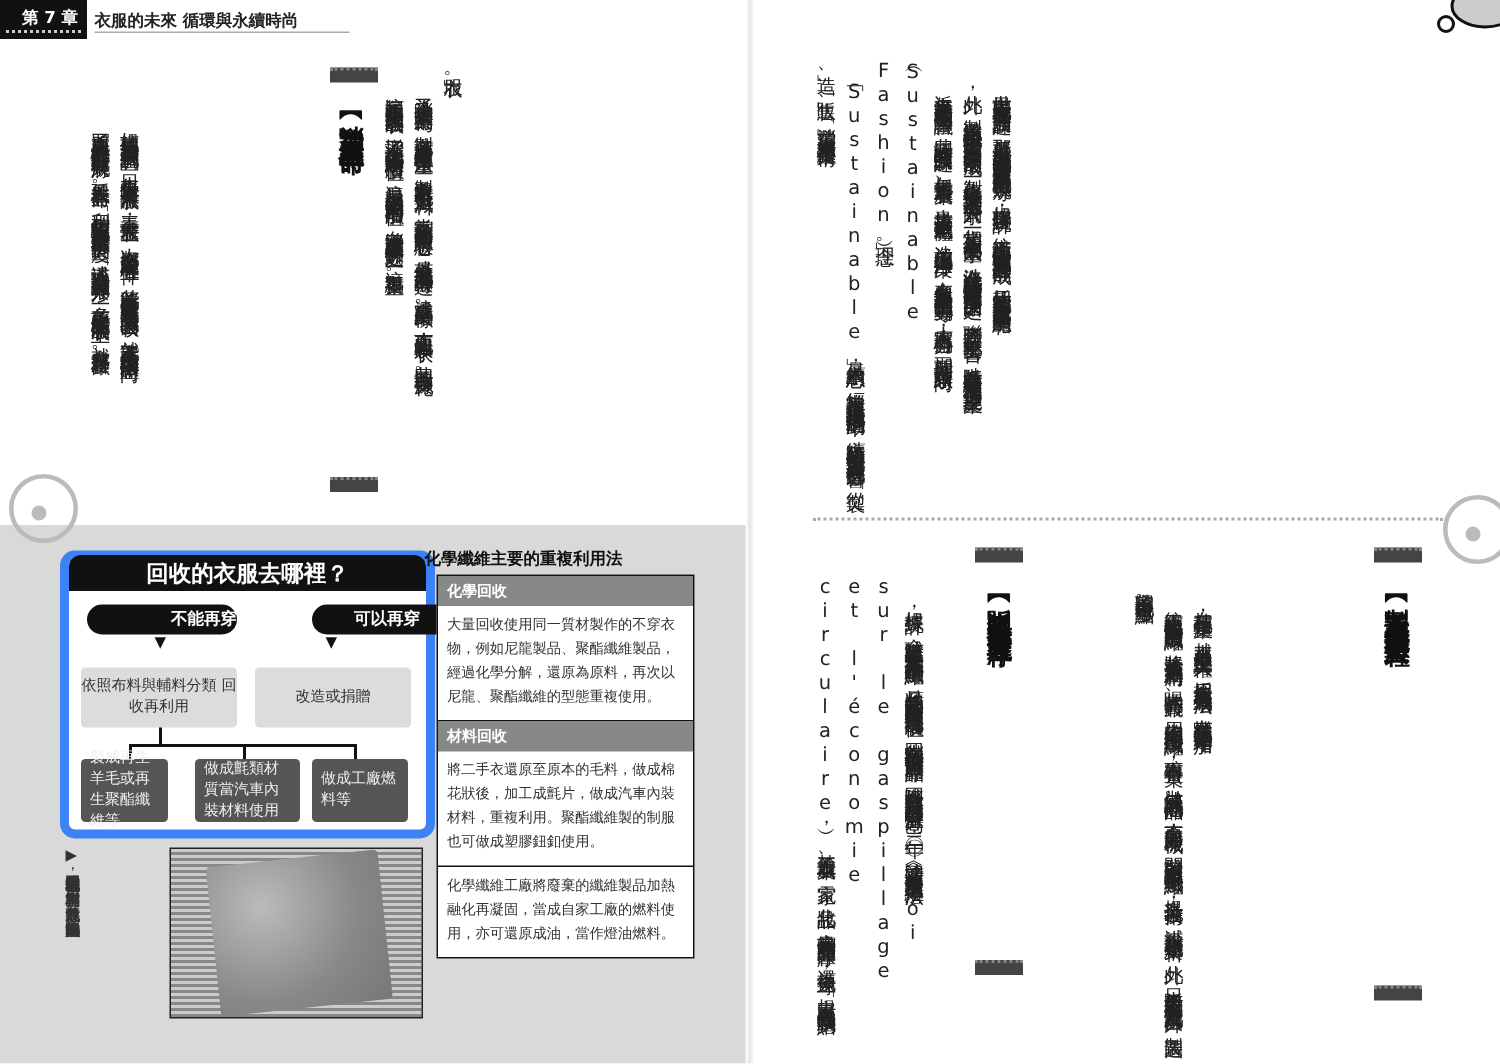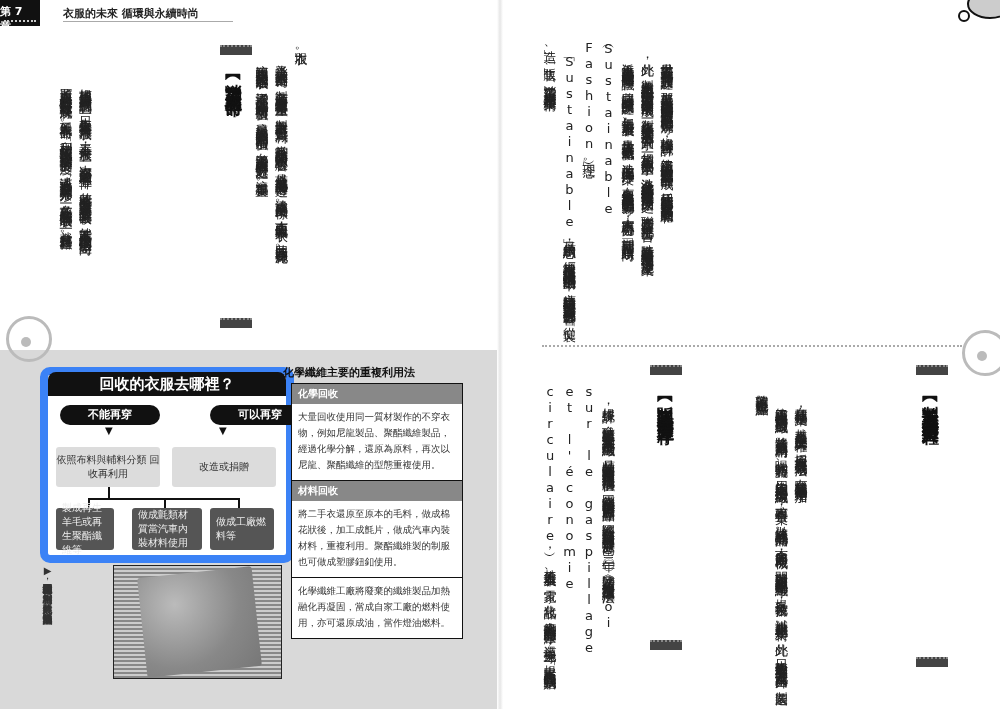--- a/index.html
+++ b/index.html
@@ -2,35 +2,35 @@
 <html><head>
 <meta charset="utf-8">
 <style>
   html,body{margin:0;padding:0;}
   body{width:1000px;height:709px;overflow:hidden;background:#fff;position:relative;font-family:"DejaVu Sans",sans-serif;color:#222;}
   .page{position:absolute;top:0;height:709px;}
   .left{left:0;width:500px;}
   .right{left:500px;width:500px;}
   .gutter{position:absolute;left:497px;top:0;width:6px;height:709px;background:linear-gradient(90deg,#fff,#e6e6e6,#fff);}
   
-  .chap-tab{position:absolute;left:0;top:0;width:40px;height:26px;background:#111;}
+  .chap-tab{position:absolute;left:0;top:0;width:58px;height:26px;background:#111;text-align:right;}
   .chap-tab .lbl{position:absolute;right:6px;top:4px;color:#fff;font-size:11px;font-weight:bold;}
   .chap-tab .zip{position:absolute;left:4px;right:4px;top:20px;border-top:2px dotted #ccc;}
   .chap-title{position:absolute;left:63px;top:6px;font-size:11px;font-weight:bold;color:#222;}
   .chap-rule{position:absolute;left:63px;top:21px;width:170px;height:1px;background:#aaa;}
   
   .vt{position:absolute;writing-mode:vertical-rl;text-orientation:upright;font-size:13px;line-height:19.5px;letter-spacing:1px;color:#222;}
   .vt p{margin:0;}
   .vt .ind{text-indent:1em;}
   .vhead{position:absolute;writing-mode:vertical-rl;text-orientation:upright;font-size:17px;font-weight:bold;letter-spacing:2px;color:#111;}
   .bar{position:absolute;width:32px;height:10px;background:#444;border-top:2px dotted #888;box-sizing:border-box;}
   .dots{position:absolute;height:0;border-top:2px dotted #aaa;}
   
   .panel{position:absolute;left:0;top:350px;width:500px;height:359px;background:#d9d9d9;}
-  .flow{position:absolute;left:40px;top:367px;width:238px;height:180px;border:8px solid #3b82f6;border-radius:10px;background:#fff;}
+  .flow{position:absolute;left:40px;top:367px;width:238px;height:180px;border:6px solid #3b82f6;border-radius:10px;background:#fff;}
   .flow-title{position:absolute;left:0;top:-3px;width:100%;text-align:center;font-size:15px;font-weight:bold;color:#fff;background:#111;border-radius:8px 8px 0 0;height:24px;line-height:24px;}
   .pill{position:absolute;top:30px;height:20px;background:#111;color:#fff;font-size:11px;font-weight:bold;text-align:center;line-height:20px;border-radius:10px;}
   .arrow{position:absolute;top:50px;font-size:10px;color:#111;}
   .lbox{position:absolute;top:72px;height:40px;background:#dcdcdc;font-size:10px;text-align:center;color:#333;display:flex;align-items:center;justify-content:center;line-height:14px;border-radius:3px;}
   .dbox{position:absolute;top:133px;height:42px;background:#555;color:#eee;font-size:10px;line-height:14px;padding:3px 6px;box-sizing:border-box;border-radius:3px;display:flex;align-items:center;}
   .conn{position:absolute;background:#111;}
   .photo{position:absolute;left:113px;top:565px;width:167px;height:112px;border:1px solid #222;background:repeating-linear-gradient(0deg,#888 0 2px,#ccc 2px 4px);}
   .photo .tile{position:absolute;left:28px;top:6px;width:115px;height:100px;background:radial-gradient(circle at 30% 30%,#bbb,#888 60%,#777);transform:rotate(-6deg);border-radius:3px;}
   .cap{position:absolute;left:40px;top:565px;writing-mode:vertical-rl;text-orientation:upright;font-size:10px;line-height:15px;color:#333;height:115px;}
   
@@ -67,21 +67,21 @@
   <div class="vt" style="left:56px;top:65px;height:270px;">
     <p class="ind">根據某項消費者行為模式的調查，日本每人每年購買十八件衣服，丟棄十二件衣服，一次都沒穿過的衣服有二十五件。若能將這些多餘衣服當成二手衣販售或拿去回收，就能進入不產生垃圾的「循環型時尚」。</p>
     <p class="ind">買了衣服就要依照材質特性好好保養與洗滌，延長衣服壽命。利用「縮短或放長下襬」改變裙子與褲子的長度，或透過「改造」調整尺寸與外形，多花一些巧思在既有的衣服上，就會越穿越喜歡。</p>
   </div>
 
   <div class="panel"></div>
   <div class="bell" style="left:6px;top:316px;"></div>
 
   <div class="flow">
     <div class="flow-title">回收的衣服去哪裡？</div>
-    <div class="pill" style="left:12px;width:100px;">不能再穿</div>
+    <div class="pill" style="left:12px;width:100px;text-align:right;">不能再穿</div>
     <div class="pill" style="left:126px;width:100px;margin-left:36px;">可以再穿</div>
     <div class="arrow" style="left:57px;">▼</div>
     <div class="arrow" style="left:171px;">▼</div>
     <div class="lbox" style="left:8px;width:104px;">依照布料與輔料分類 回收再利用</div>
     <div class="lbox" style="left:124px;width:104px;">改造或捐贈</div>
     <div class="conn" style="left:60px;top:112px;width:2px;height:12px;"></div>
     <div class="conn" style="left:40px;top:123px;width:152px;height:2px;"></div>
     <div class="conn" style="left:40px;top:123px;width:2px;height:10px;"></div>
     <div class="conn" style="left:116px;top:123px;width:2px;height:10px;"></div>
     <div class="conn" style="left:190px;top:123px;width:2px;height:10px;"></div>

